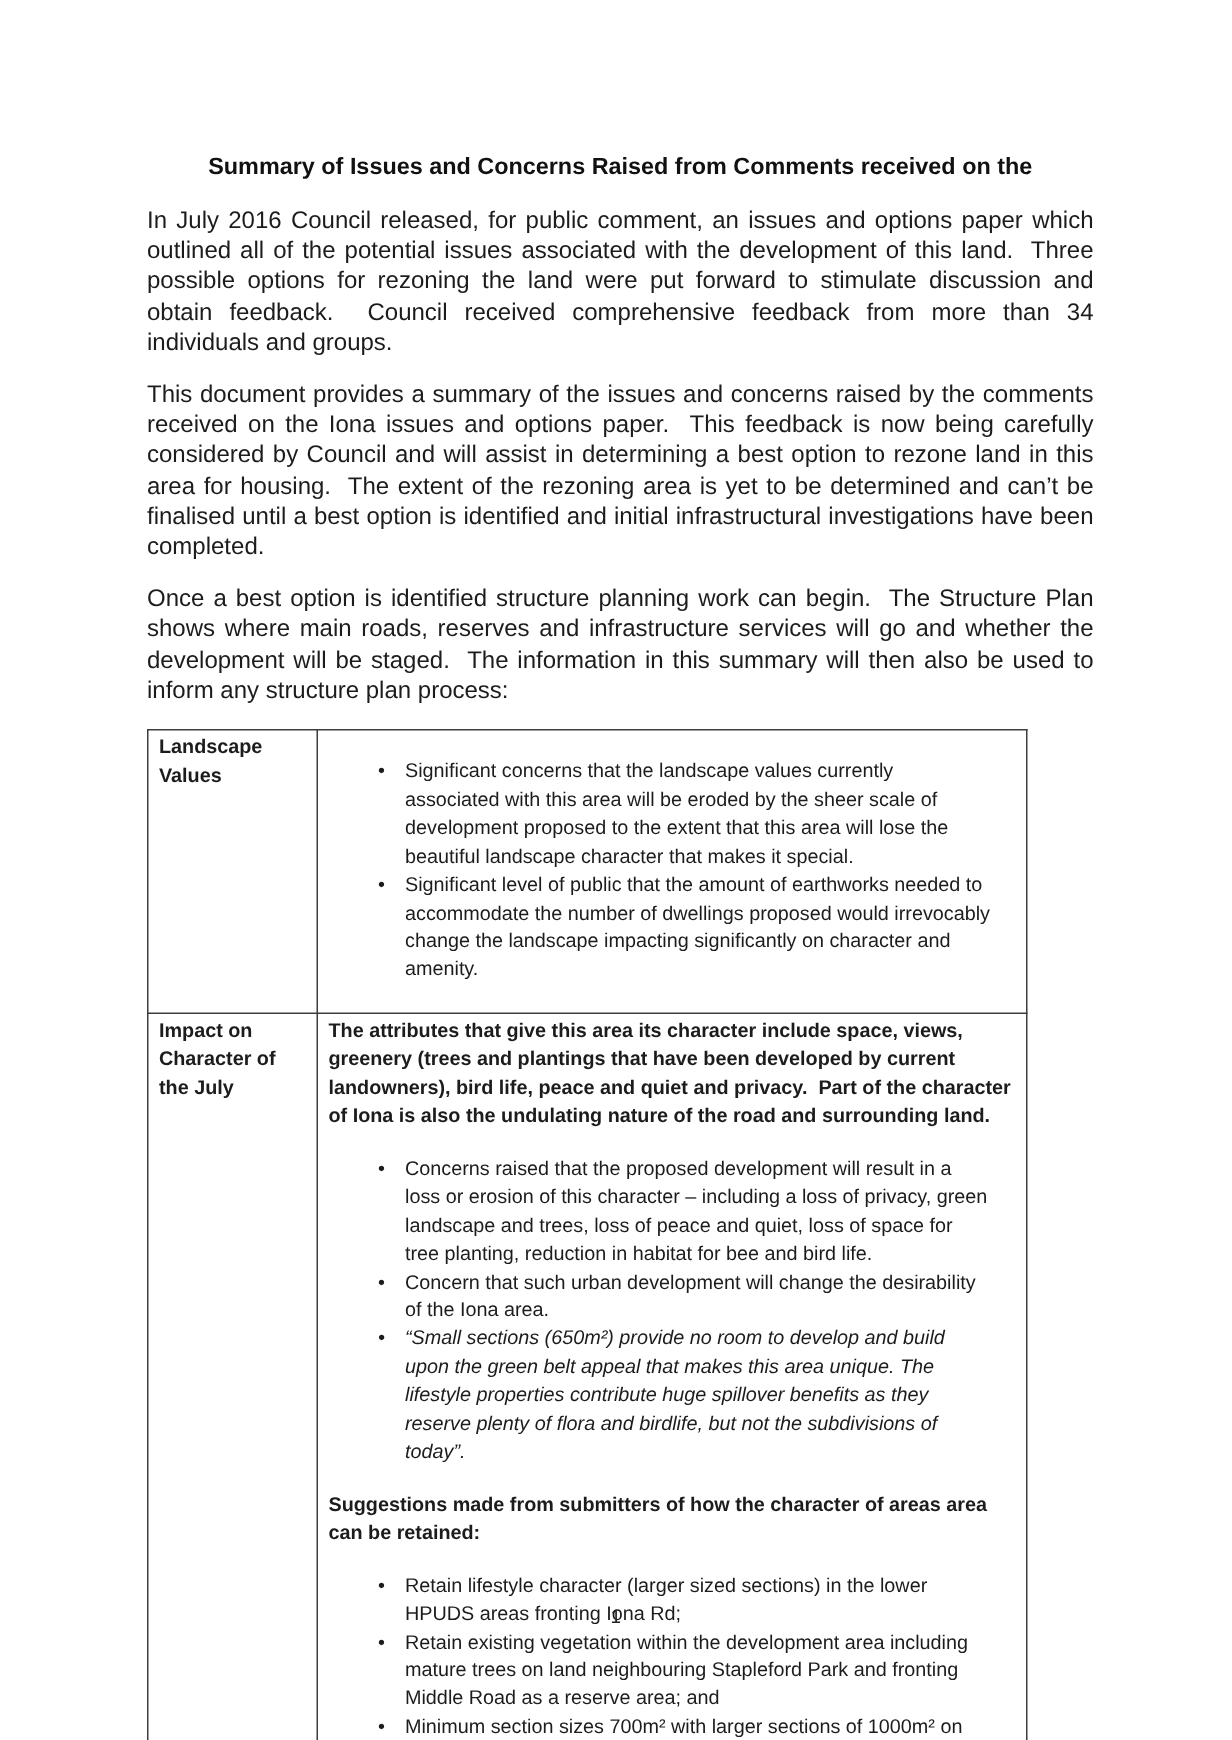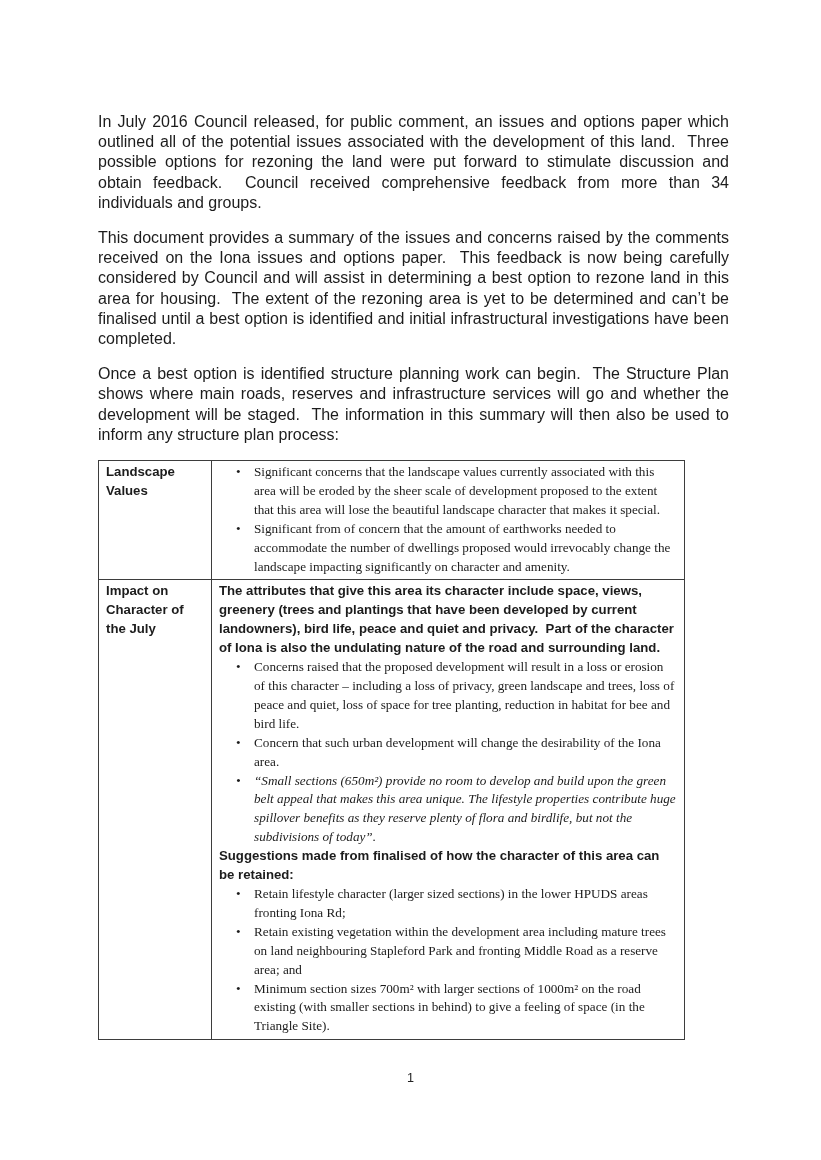--- a/index.html
+++ b/index.html
@@ -48,23 +48,22 @@
     border: 1px solid #3d3d3d;
     vertical-align: top;
     padding: 2px 7px 3px 7px;
   }
   .th-cell {
     width: 98px; 
     font-weight: 700;
   }
   .blt {
     list-style: none;
-    margin: 0;
+    margin: 16px;
     padding: 0;
-    font-family: Liberation Serif, serif;
   }
   .blt li {
     position: relative;
     padding-left: 35px;
   }
   .blt li::before {
     content: "\2022";
     position: absolute;
     left: 17px;
     top: 0;
@@ -85,47 +84,48 @@
     color: #222222;
   }
 </style>
 </head>
 <body>
 
 <div class="page">
   <div class="content">
 
     <h1 class="doc-title">
+      <span class="tline">Summary of Issues and Concerns Raised from Comments received on the</span>
     </h1>
 
     <p class="para">In July 2016 Council released, for public comment, an issues and options paper which outlined all of the potential issues associated with the development of this land.&nbsp; Three possible options for rezoning the land were put forward to stimulate discussion and obtain feedback.&nbsp; Council received comprehensive feedback from more than 34 individuals and groups.</p>
     <p class="para">This document provides a summary of the issues and concerns raised by the comments received on the Iona issues and options paper.&nbsp; This feedback is now being carefully considered by Council and will assist in determining a best option to rezone land in this area for housing.&nbsp; The extent of the rezoning area is yet to be determined and can’t be finalised until a best option is identified and initial infrastructural investigations have been completed.</p>
     <p class="para">Once a best option is identified structure planning work can begin.&nbsp; The Structure Plan shows where main roads, reserves and infrastructure services will go and whether the development will be staged.&nbsp; The information in this summary will then also be used to inform any structure plan process:</p>
 
     <table class="summary-table">
       <tbody>
         <tr>
           <td class="th-cell">Landscape Values</td>
           <td class="td-cell">
             <ul class="blt">
               <li>Significant concerns that the landscape values currently associated with this area will be eroded by the sheer scale of development proposed to the extent that this area will lose the beautiful landscape character that makes it special.</li>
-              <li>Significant from of concern that the amount of earthworks needed to accommodate the number of dwellings proposed would irrevocably change the landscape impacting significantly on character and amenity.</li>
+              <li>Significant level of public that the amount of earthworks needed to accommodate the number of dwellings proposed would irrevocably change the landscape impacting significantly on character and amenity.</li>
             </ul>
           </td>
         </tr>
         <tr>
           <td class="th-cell">Impact on Character of the July</td>
           <td class="td-cell">
             <p class="cell-intro">The attributes that give this area its character include space, views, greenery (trees and plantings that have been developed by current landowners), bird life, peace and quiet and privacy.&nbsp; Part of the character of Iona is also the undulating nature of the road and surrounding land.</p>
             <ul class="blt">
               <li>Concerns raised that the proposed development will result in a loss or erosion of this character – including a loss of privacy, green landscape and trees, loss of peace and quiet, loss of space for tree planting, reduction in habitat for bee and bird life.</li>
               <li>Concern that such urban development will change the desirability of the Iona area.</li>
               <li class="quote">“Small sections (650m²) provide no room to develop and build upon the green belt appeal that makes this area unique. The lifestyle properties contribute huge spillover benefits as they reserve plenty of flora and birdlife, but not the subdivisions of today”.</li>
             </ul>
-            <p class="cell-sub">Suggestions made from finalised of how the character of this area can be retained:</p>
+            <p class="cell-sub">Suggestions made from submitters of how the character of areas area can be retained:</p>
             <ul class="blt">
               <li>Retain lifestyle character (larger sized sections) in the lower HPUDS areas fronting Iona Rd;</li>
               <li>Retain existing vegetation within the development area including mature trees on land neighbouring Stapleford Park and fronting Middle Road as a reserve area; and</li>
               <li>Minimum section sizes 700m² with larger sections of 1000m² on the road existing (with smaller sections in behind) to give a feeling of space (in the Triangle Site).</li>
             </ul>
           </td>
         </tr>
       </tbody>
     </table>
   </div>

